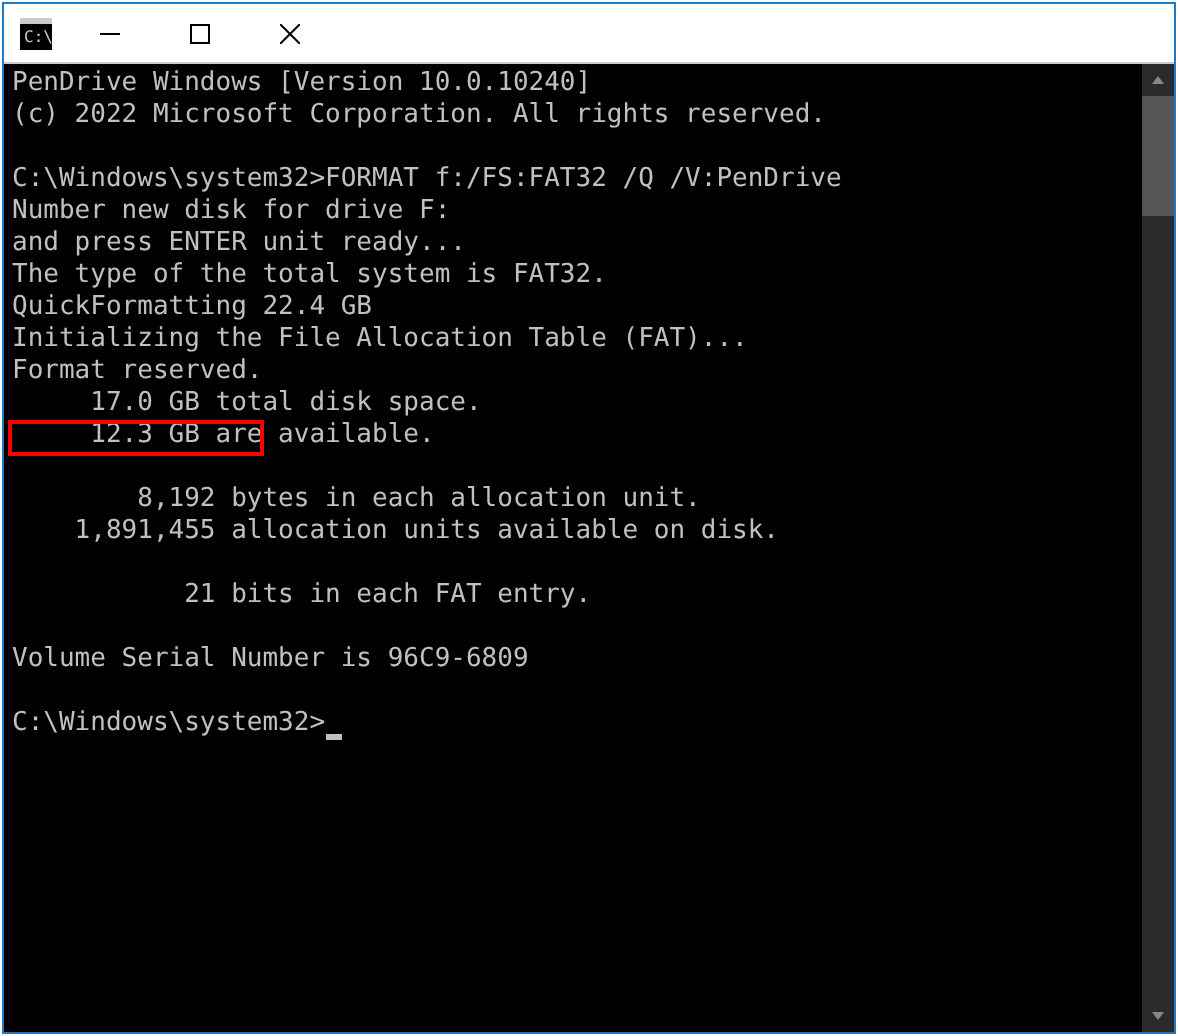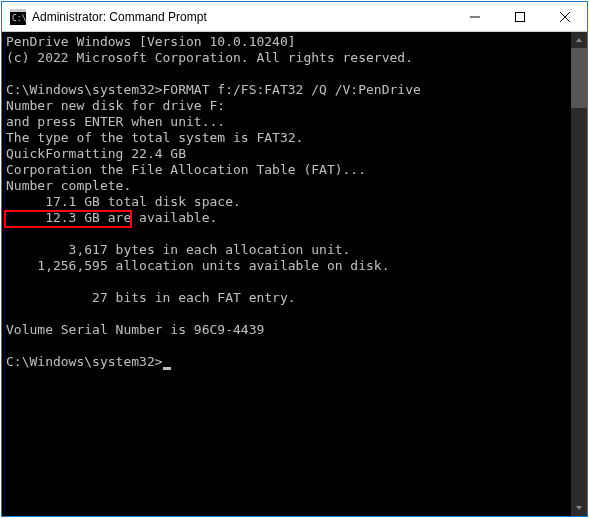--- a/index.html
+++ b/index.html
@@ -111,21 +111,20 @@
 </head>
 <body>
 
 <div class="window">
   <div class="titlebar">
     <svg class="title-icon" viewBox="0 0 16 16">
       <rect x="0" y="0" width="16" height="16" fill="#000"></rect>
       <rect x="0" y="0" width="16" height="3" fill="#ccc"></rect>
       <text x="2" y="12" fill="#ccc" font-size="8" font-family="monospace">C:\</text>
     </svg>
-    <div class="title-text">Administrator: Command Prompt</div>
     <div class="win-controls">
       <div class="win-btn">
         <svg width="10" height="10" viewBox="0 0 10 10">
             <line x1="0" y1="5" x2="10" y2="5" stroke="#000" stroke-width="1"></line>
           </svg>
       </div>
       <div class="win-btn">
         <svg width="10" height="10" viewBox="0 0 10 10">
             <rect x="0.5" y="0.5" width="9" height="9" fill="none" stroke="#000" stroke-width="1"></rect>
           </svg>
@@ -137,34 +136,34 @@
           </svg>
       </div>
     </div>
   </div>
   <div class="terminal-body">
     <div class="terminal-content" id="terminal-content"><span>PenDrive Windows [Version 10.0.10240]</span>
 <span>(c) 2022 Microsoft Corporation. All rights reserved.</span>
 <span></span>
 <span>C:\Windows\system32&gt;FORMAT f:/FS:FAT32 /Q /V:PenDrive</span>
 <span>Number new disk for drive F:</span>
-<span>and press ENTER when unit...</span>
+<span>and press ENTER unit ready...</span>
 <span>The type of the total system is FAT32.</span>
 <span>QuickFormatting 22.4 GB</span>
-<span>Corporation the File Allocation Table (FAT)...</span>
-<span>Number complete.</span>
-<span>     17.1 GB total disk space.</span>
+<span>Initializing the File Allocation Table (FAT)...</span>
+<span>Format reserved.</span>
+<span>     17.0 GB total disk space.</span>
 <span>     12.3 GB are available.</span>
 <span></span>
-<span>        3,617 bytes in each allocation unit.</span>
-<span>    1,256,595 allocation units available on disk.</span>
+<span>        8,192 bytes in each allocation unit.</span>
+<span>    1,891,455 allocation units available on disk.</span>
 <span></span>
-<span>           27 bits in each FAT entry.</span>
+<span>           21 bits in each FAT entry.</span>
 <span></span>
-<span>Volume Serial Number is 96C9-4439</span>
+<span>Volume Serial Number is 96C9-6809</span>
 <span></span>
 <span>C:\Windows\system32&gt;</span><span class="cursor"></span>
 </div>
     <div class="highlight-box"></div>
     <div class="scrollbar">
       <div class="scroll-arrow">
         <svg width="8" height="8" viewBox="0 0 8 8">
             <polygon points="4,2 7,6 1,6" fill="#888"></polygon>
           </svg>
       </div>

